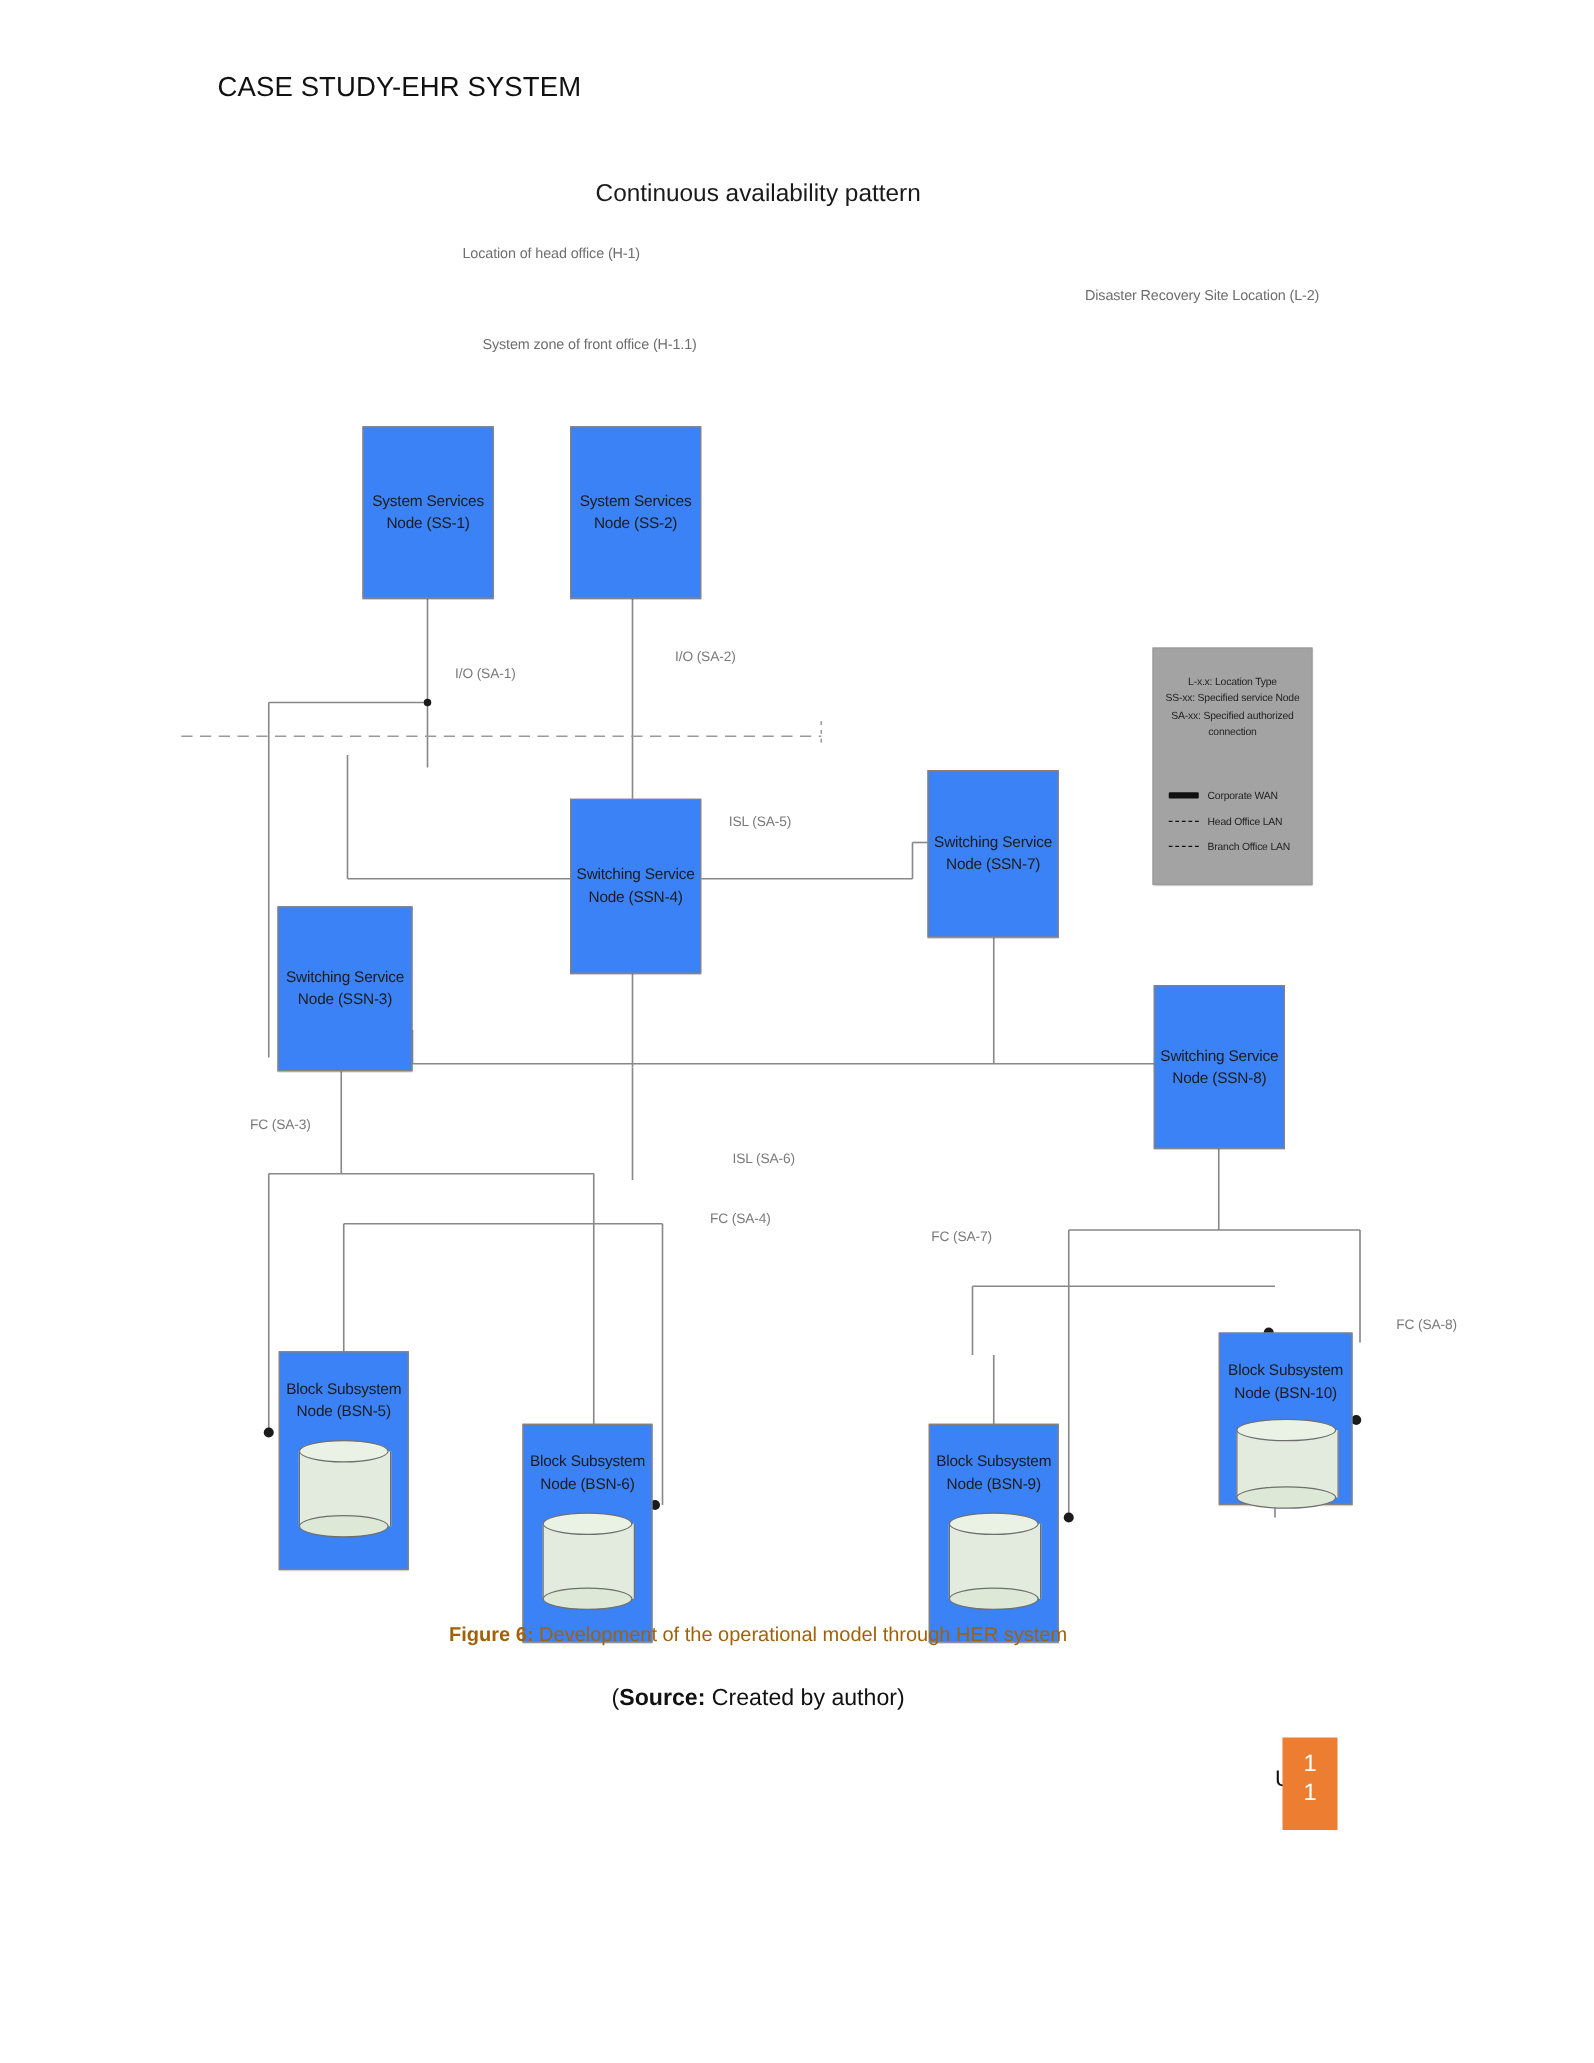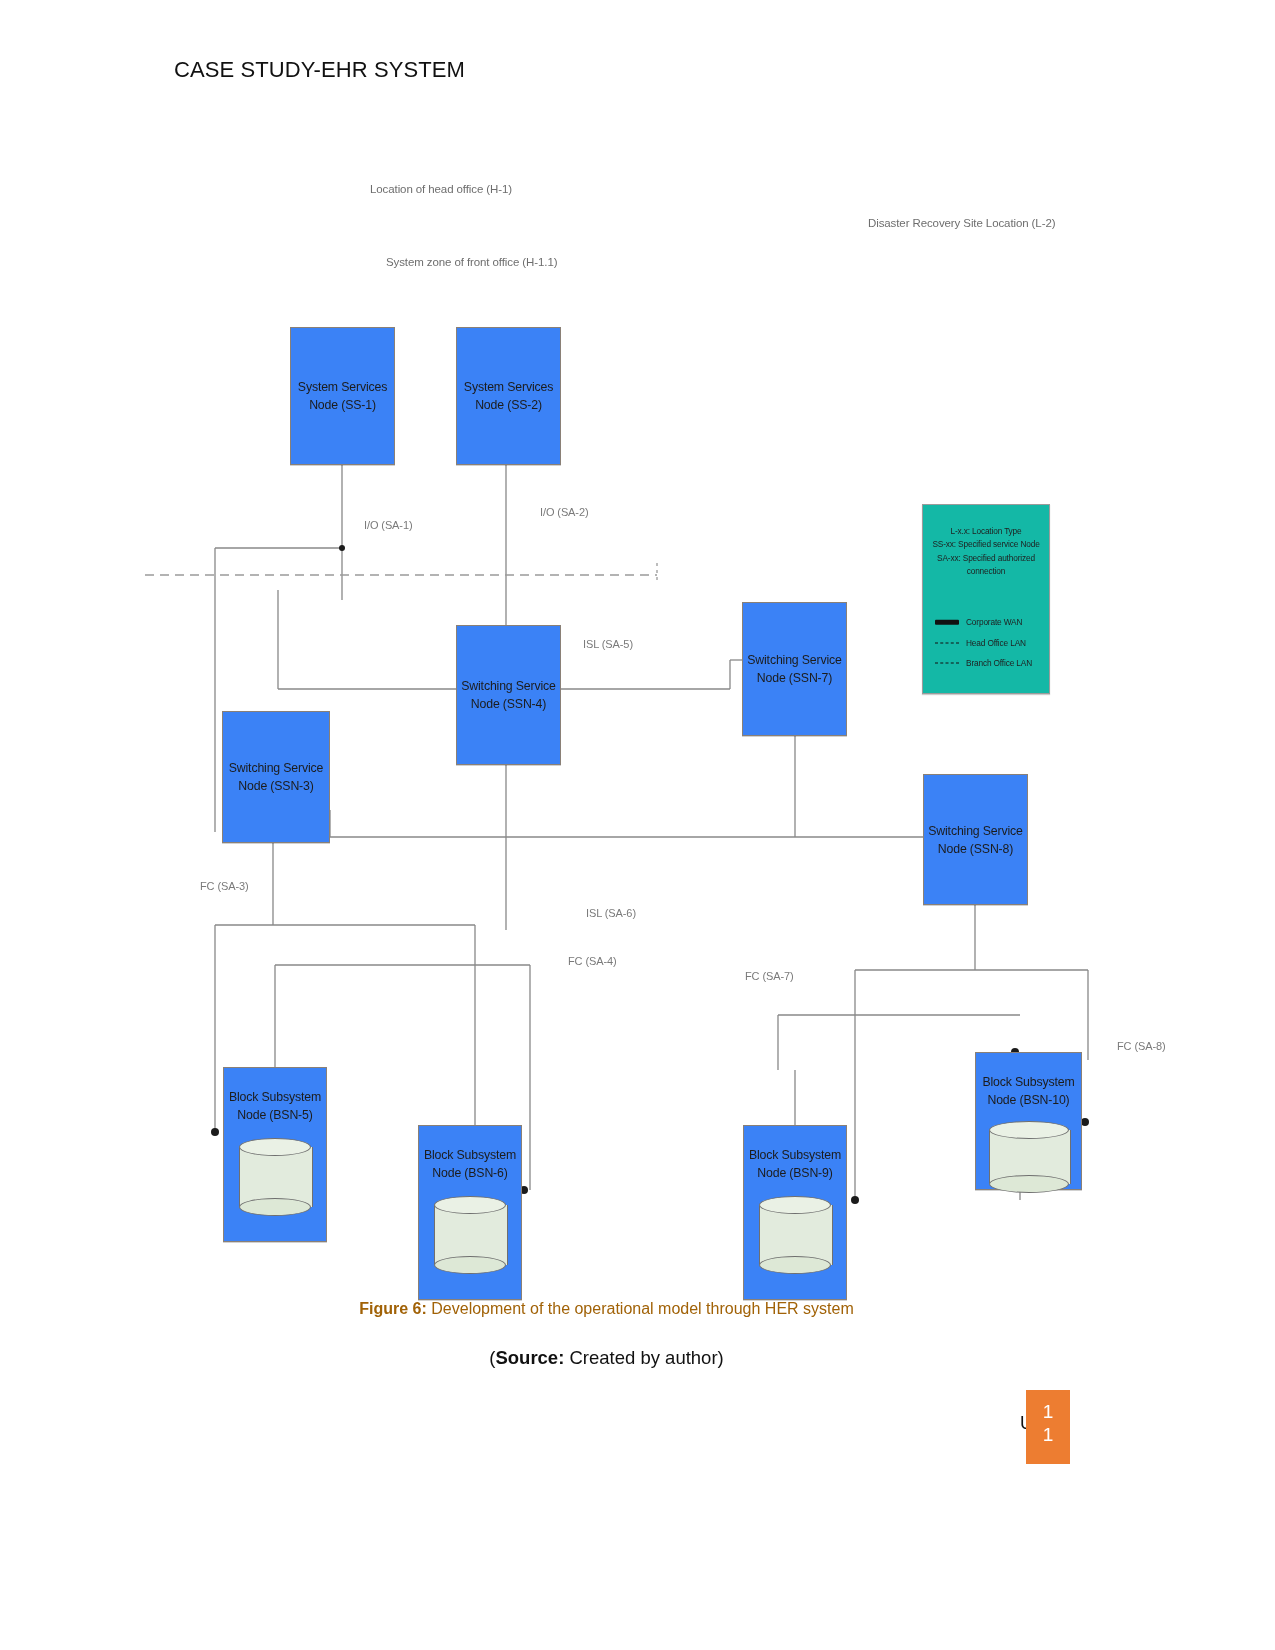--- a/index.html
+++ b/index.html
@@ -5,21 +5,21 @@
   html,body{margin:0;padding:0;background:#ffffff;}
   body{width:1275px;height:1650px;position:relative;font-family:"Liberation Sans",sans-serif;color:#000;}
 
   .page{position:absolute;inset:0;}
 
   .doc-header{position:absolute;left:174px;top:57px;font-size:22px;letter-spacing:.1px;color:#111;}
 
   .fig-title{position:absolute;left:0;top:144px;width:1213px;text-align:center;font-size:19.5px;color:#1a1a1a;}
 
   
-  .canvas{position:absolute;left:0;top:170px;width:1275px;height:1115px;}
+  .canvas{position:absolute;left:0;top:184px;width:1275px;height:1115px;}
   .canvas svg{position:absolute;left:0;top:0;}
 
   .zlabel{position:absolute;font-size:11.5px;color:#6e6e6e;font-family:"Liberation Sans",sans-serif;white-space:nowrap;letter-spacing:-.1px;}
 
   .conn-label{position:absolute;font-size:11px;color:#7a7a7a;white-space:nowrap;letter-spacing:-.1px;}
 
   .node{position:absolute;background:#3b82f6;border:1px solid #8a8076;box-sizing:border-box;
         box-shadow:0 1px 0 rgba(0,0,0,.18);}
   .node .nlabel{position:absolute;left:0;right:0;top:50%;transform:translateY(-50%);
         text-align:center;font-size:12.3px;line-height:1.5;color:#1c1c1c;letter-spacing:-.15px;}
@@ -28,21 +28,21 @@
   
   .cyl{position:absolute;left:50%;transform:translateX(-50%);}
   .cyl .body{position:absolute;left:0;top:9px;width:100%;height:calc(100% - 18px);
         background:#e2ebdd;border-left:1.4px solid #6f6f6f;border-right:1.4px solid #6f6f6f;}
   .cyl .top{position:absolute;left:0;top:0;width:100%;height:18px;border-radius:50%;
         background:#eaf1e5;border:1.4px solid #6f6f6f;box-sizing:border-box;}
   .cyl .bot{position:absolute;left:0;bottom:0;width:100%;height:18px;border-radius:50%;
         background:#dde8d6;border:1.4px solid #6f6f6f;box-sizing:border-box;}
 
   
-  .legend{position:absolute;left:922px;top:334px;width:128px;height:190px;background:#14b8a6;
+  .legend{position:absolute;left:922px;top:334px;width:128px;height:190px;background:#a3a3a3;
           border:1px solid #9b9b9b;box-sizing:border-box;box-shadow:0 1px 1px rgba(0,0,0,.2);}
   .legend .ltext{position:absolute;left:4px;right:4px;top:20px;text-align:center;
           font-size:8.3px;line-height:1.62;color:#1f1f1f;letter-spacing:-.15px;}
   .legend .keyrow{position:absolute;left:12px;right:4px;display:flex;align-items:center;gap:7px;
           font-size:8.3px;color:#1f1f1f;letter-spacing:-.15px;}
   .legend .swatch{width:24px;flex:0 0 24px;height:9px;position:relative;}
   .legend .swatch i{position:absolute;left:0;right:0;top:50%;transform:translateY(-50%);display:block;}
   .sw-solid i{height:4.5px;background:#111;border-radius:1px;}
   .sw-dashdot i{height:0;border-top:1.6px dashed #111;}
   .sw-dash i{height:0;border-top:1.6px dashed #111;}
@@ -58,20 +58,21 @@
   .pagebox .d1{top:12px;}
   .pagebox .d2{top:35px;}
 </style>
 </head>
 <body>
 
 <div class="page">
 
   <div class="doc-header">CASE STUDY-EHR SYSTEM</div>
 
+  <div class="fig-title">Continuous availability pattern</div>
 
   <div class="canvas">
 
     <svg width="1275" height="1115" xmlns="http://www.w3.org/2000/svg">
       <g fill="none" stroke="#888888" stroke-width="1.3">
 
         <path d="M342 295 L342 430"></path>
 
         <path d="M506 295 L506 455"></path>
 

